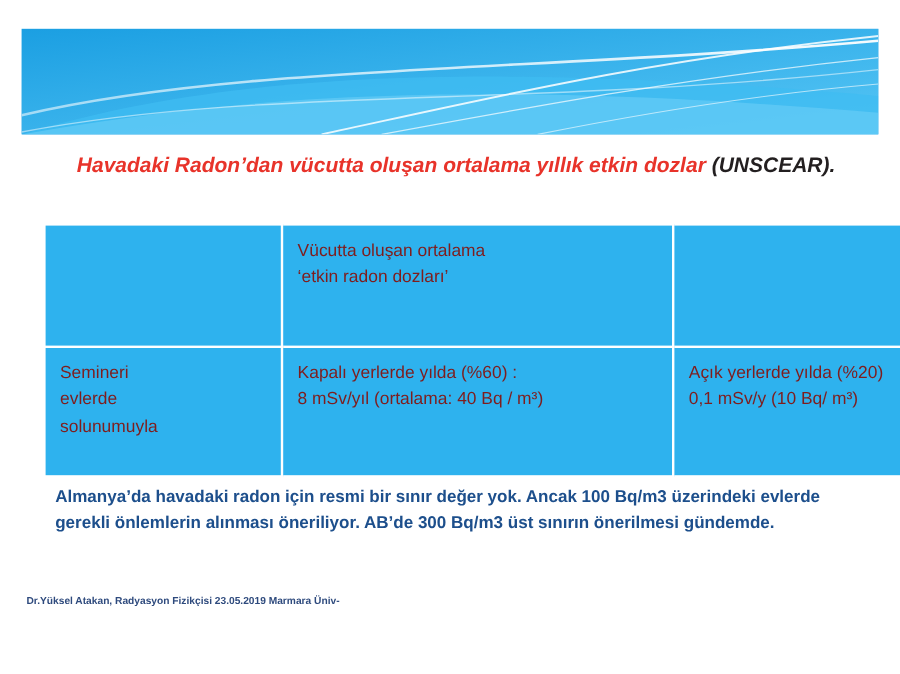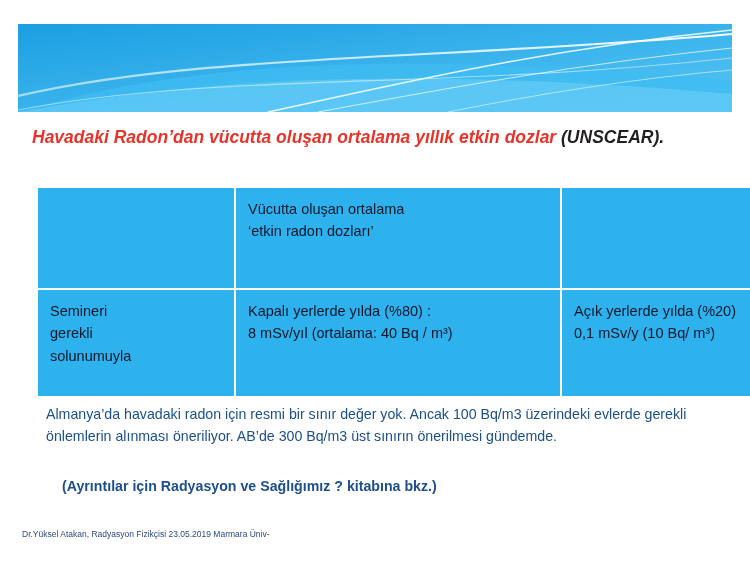--- a/index.html
+++ b/index.html
@@ -32,21 +32,21 @@
   }
   .banner svg {
     position: absolute;
     left: 0;
     top: 0;
     display: block;
   }
   
   .title {
     position: absolute;
-    left: 32px;
+    left: 64px;
     top: 126px;
     width: 660px;
     font-size: 17.5px;
     font-weight: bold;
     font-style: italic;
     color: #e8332a;
     line-height: 1.35;
   }
   .title .tail {
     color: #231f20;
@@ -56,21 +56,21 @@
     position: absolute;
     left: 36px;
     top: 186px;
     width: 676px;
     border-collapse: collapse;
     table-layout: fixed;
   }
   .tbl td {
     border: 2px solid #ffffff;
     background: #2eb2ee;
-    color: #0f172a;
+    color: #7f1d1d;
     font-size: 14.5px;
     line-height: 1.55;
     padding: 10px 12px;
     vertical-align: top;
   }
   .tbl tr.head td {
     height: 80px;
   }
   .tbl tr.body td {
     height: 86px;
@@ -79,41 +79,41 @@
   .col-b { width: 300px; }
   .col-c { width: 204px; }
   .cell-line { display: block; }
   
   .para {
     position: absolute;
     left: 46px;
     top: 404px;
     width: 646px;
     font-size: 14.2px;
-    font-weight: normal;
+    font-weight: bold;
     color: #1d4f8c;
     line-height: 1.52;
   }
   .note {
     position: absolute;
     left: 62px;
     top: 478px;
     width: 630px;
     font-size: 14.2px;
     font-weight: bold;
     color: #1d4f8c;
   }
   
   .footer {
     position: absolute;
     left: 22px;
-    top: 528px;
+    top: 494px;
     width: 520px;
     font-size: 8.5px;
-    font-weight: normal;
+    font-weight: bold;
     color: #2e4a7d;
     line-height: 1.5;
   }
 </style>
 </head>
 <body>
 
 <div class="slide">
 
   <div class="banner">
@@ -149,36 +149,35 @@
         <td class="col-a"></td>
         <td class="col-b">
           <span class="cell-line">Vücutta  oluşan  ortalama</span>
           <span class="cell-line">‘etkin  radon  dozları’</span>
         </td>
         <td class="col-c"></td>
       </tr>
       <tr class="body">
         <td class="col-a">
           <span class="cell-line">Semineri</span>
-          <span class="cell-line">gerekli</span>
+          <span class="cell-line">evlerde</span>
           <span class="cell-line">solunumuyla</span>
         </td>
         <td class="col-b">
-          <span class="cell-line">Kapalı  yerlerde  yılda  (%80) :</span>
+          <span class="cell-line">Kapalı  yerlerde  yılda  (%60) :</span>
           <span class="cell-line">8 mSv/yıl  (ortalama:  40 Bq / m³)</span>
         </td>
         <td class="col-c">
           <span class="cell-line">Açık  yerlerde  yılda  (%20)</span>
           <span class="cell-line">0,1  mSv/y  (10  Bq/ m³)</span>
         </td>
       </tr>
     </tbody>
   </table>
 
   <div class="para">Almanya’da havadaki radon için resmi bir sınır değer yok. Ancak 100 Bq/m3 üzerindeki evlerde gerekli önlemlerin alınması öneriliyor. AB’de 300 Bq/m3 üst sınırın önerilmesi gündemde.</div>
 
-  <div class="note">(Ayrıntılar için Radyasyon ve Sağlığımız ? kitabına bkz.)</div>
 
   <div class="footer">
     <span class="cell-line">Dr.Yüksel Atakan,  Radyasyon Fizikçisi 23.05.2019 Marmara Üniv-</span>
   </div>
 
 </div>
 
 </body></html>

